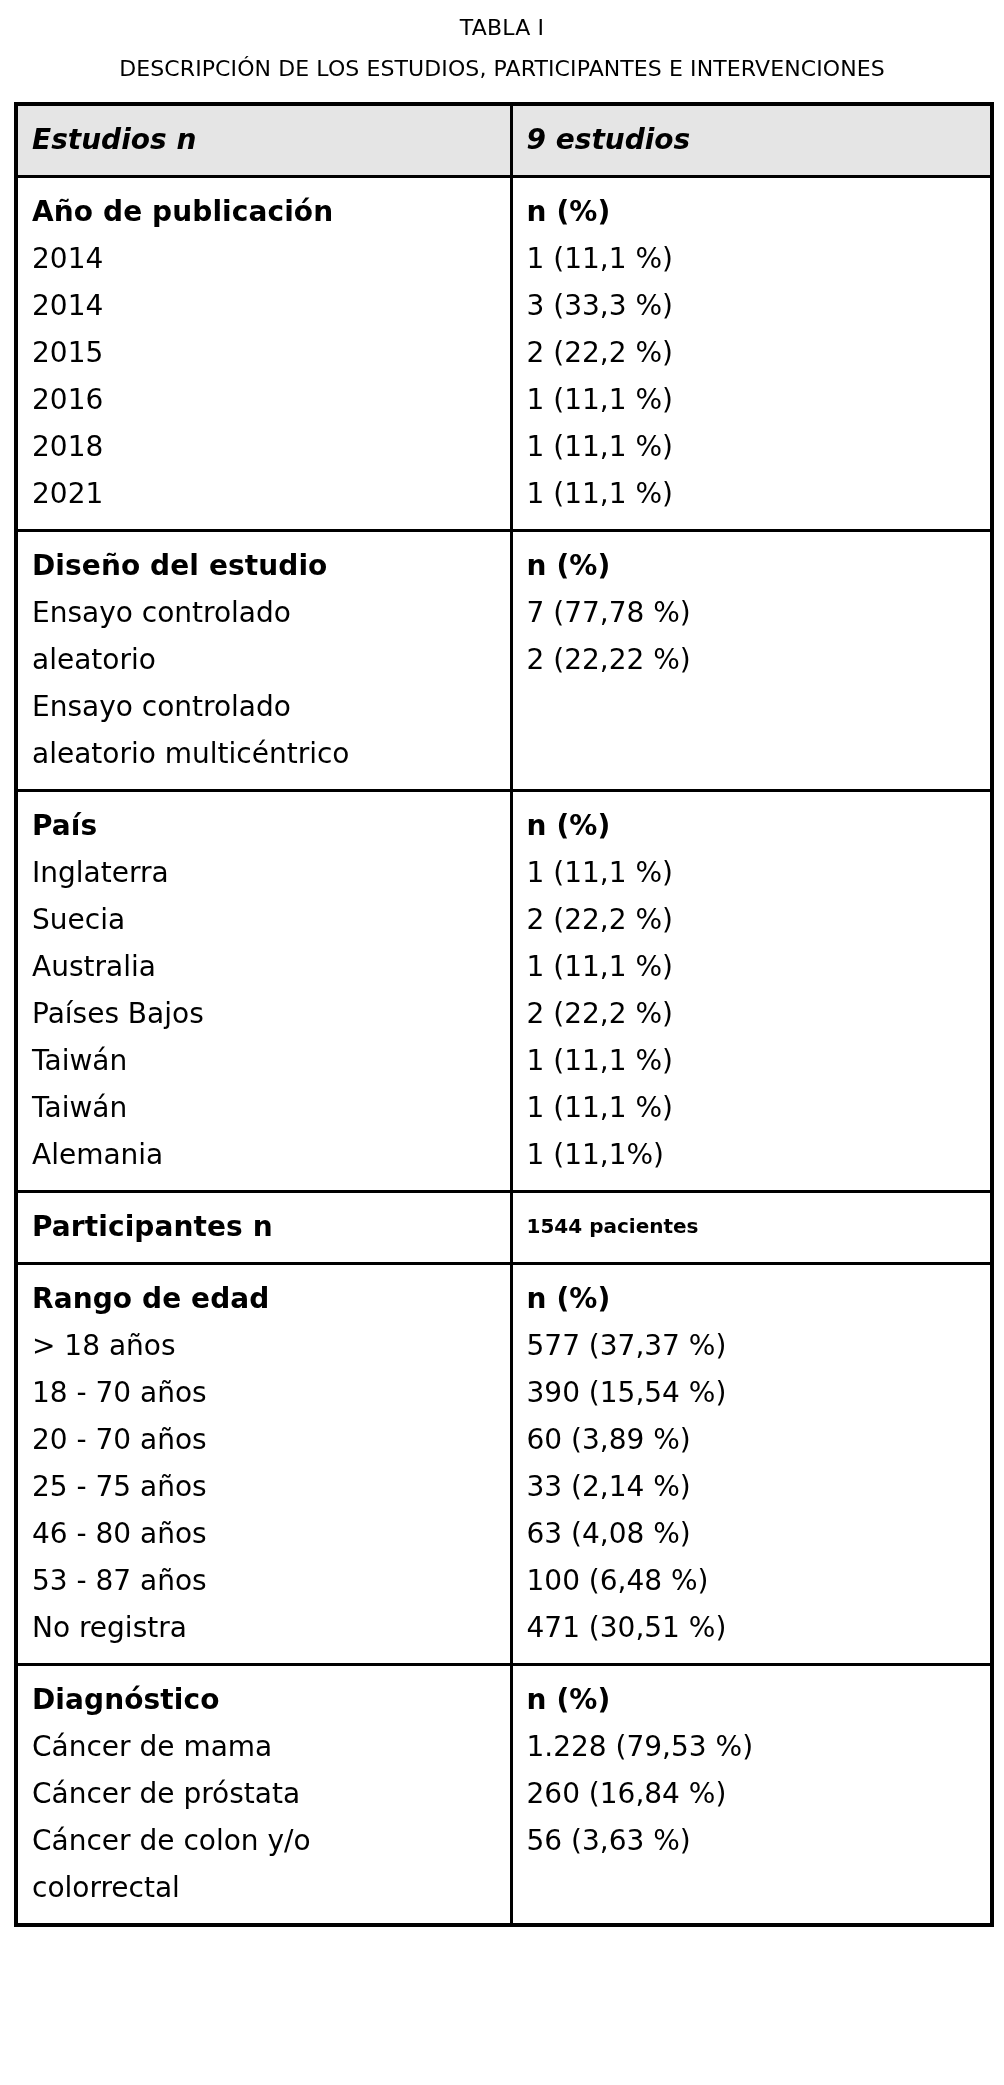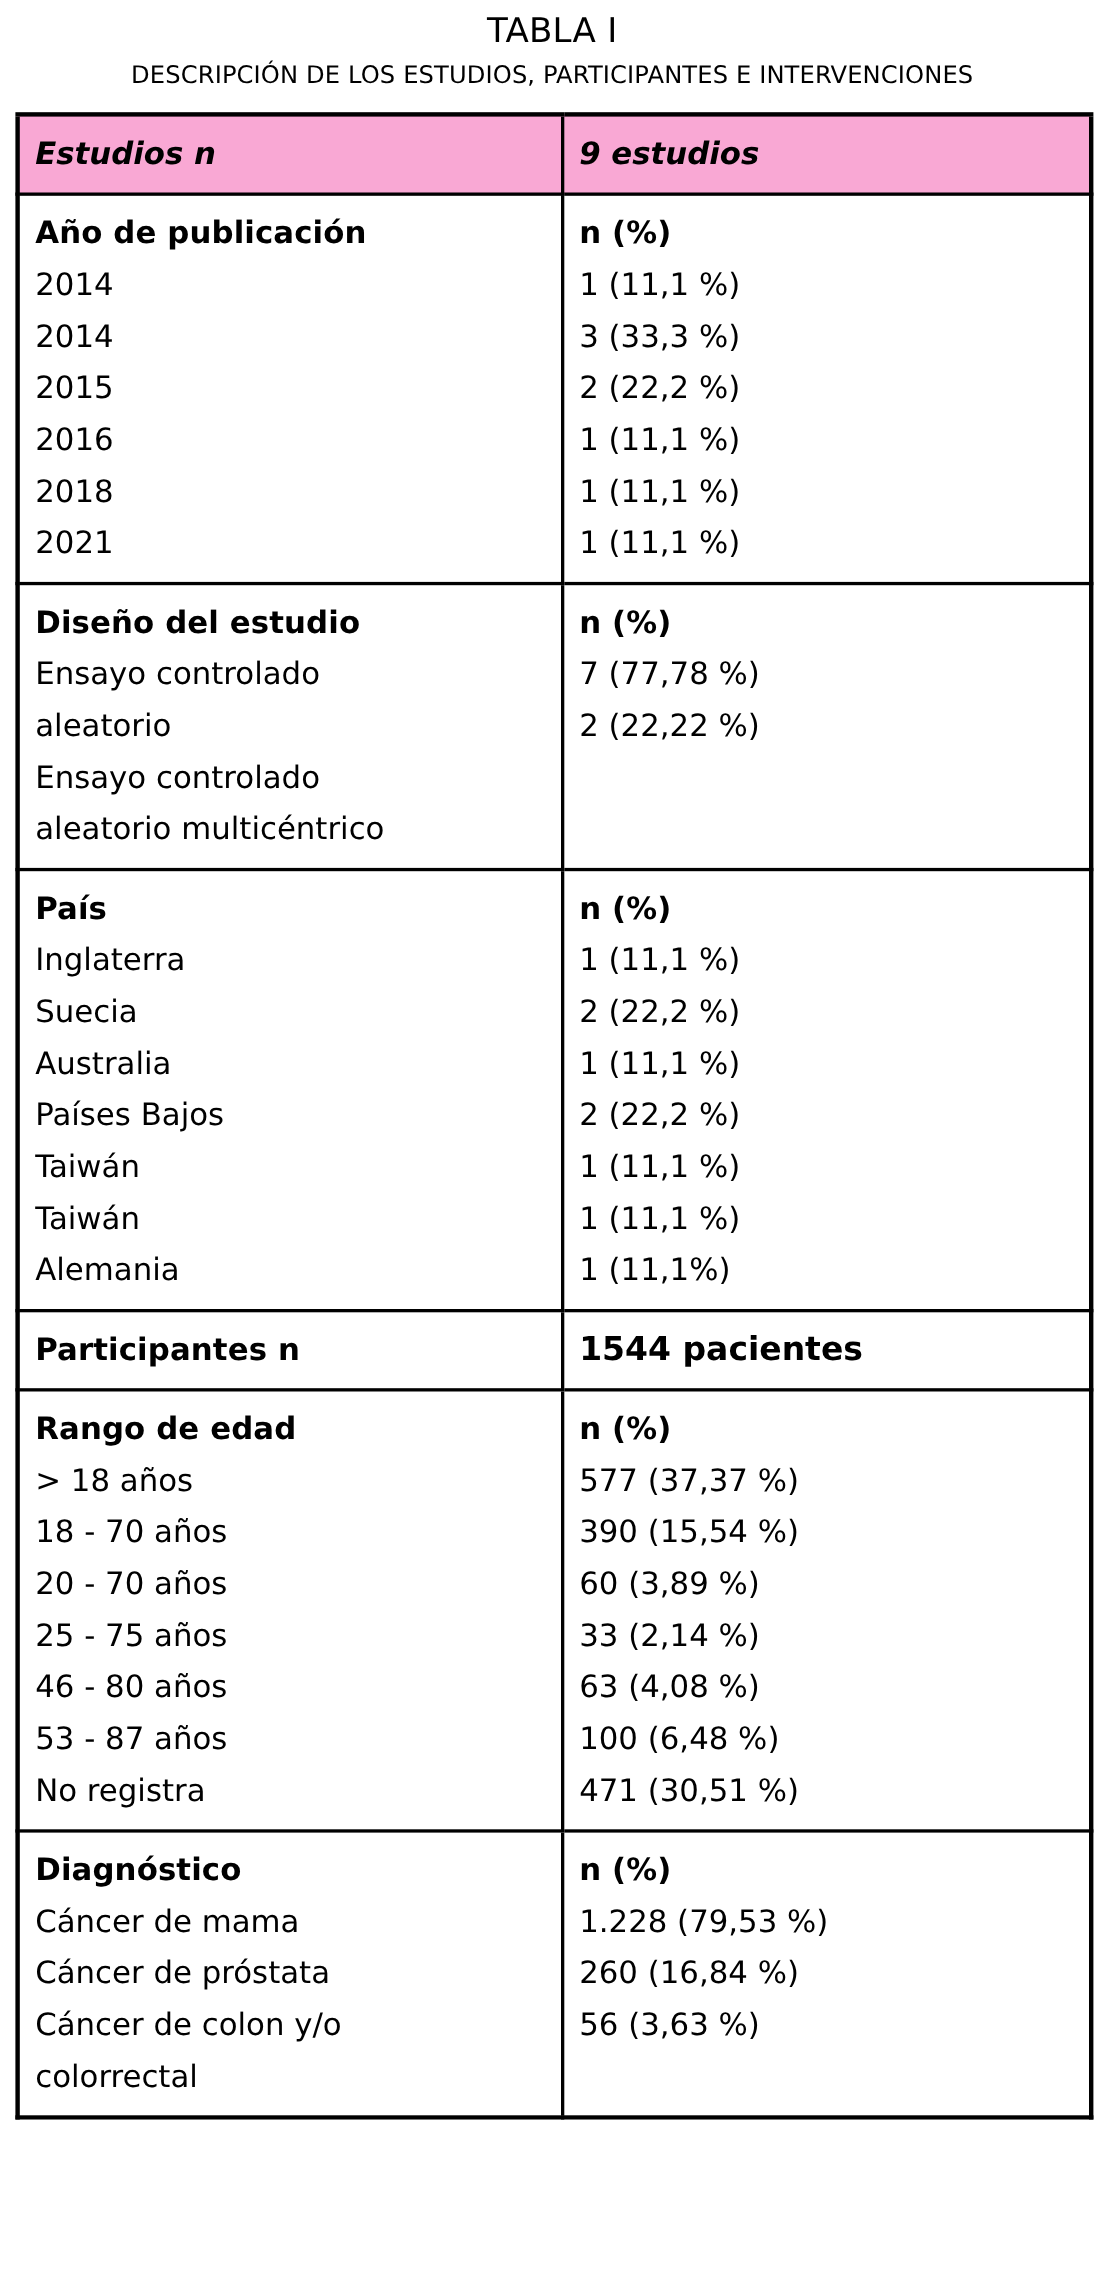--- a/index.html
+++ b/index.html
@@ -16,21 +16,21 @@
   .page {
     width: 1004px;
     box-sizing: border-box;
     padding: 0;
   }
   .title-block {
     text-align: center;
     padding: 8px 26px 6px 26px;
   }
   .table-number {
-    font-size: 31px;
+    font-size: 22px;
     line-height: 40px;
     font-weight: 400;
     letter-spacing: 0.2px;
   }
   .table-caption {
     font-size: 22px;
     line-height: 38px;
     font-weight: 400;
     letter-spacing: 0.1px;
     margin-top: 2px;
@@ -44,21 +44,21 @@
   table.data col.c1 { width: 495px; }
   table.data col.c2 { width: 481px; }
 
   table.data td {
     vertical-align: top;
     padding: 10px 0 12px 14px;
     font-size: 28px;
     line-height: 47px;
   }
   .head-row td {
-    background: #f9a8d4;
+    background: #e5e5e5;
     font-style: italic;
     font-weight: bold;
     font-size: 30px;
     line-height: 38px;
     padding: 12px 0 13px 14px;
   }
   tr.section td {
     border-top: 3px solid #000;
   }
   tr.head-row td {
@@ -80,21 +80,21 @@
   }
   .line {
     display: block;
     white-space: pre-wrap;
   }
   .bold-line {
     display: block;
     font-weight: bold;
   }
   .big {
-    font-size: 30px;
+    font-size: 20px;
   }
 </style>
 </head>
 <body>
 
 <div class="page">
 
   <div class="title-block">
     <div class="table-number">TABLA I</div>
     <div class="table-caption">DESCRIPCIÓN DE LOS ESTUDIOS, PARTICIPANTES E INTERVENCIONES</div>

